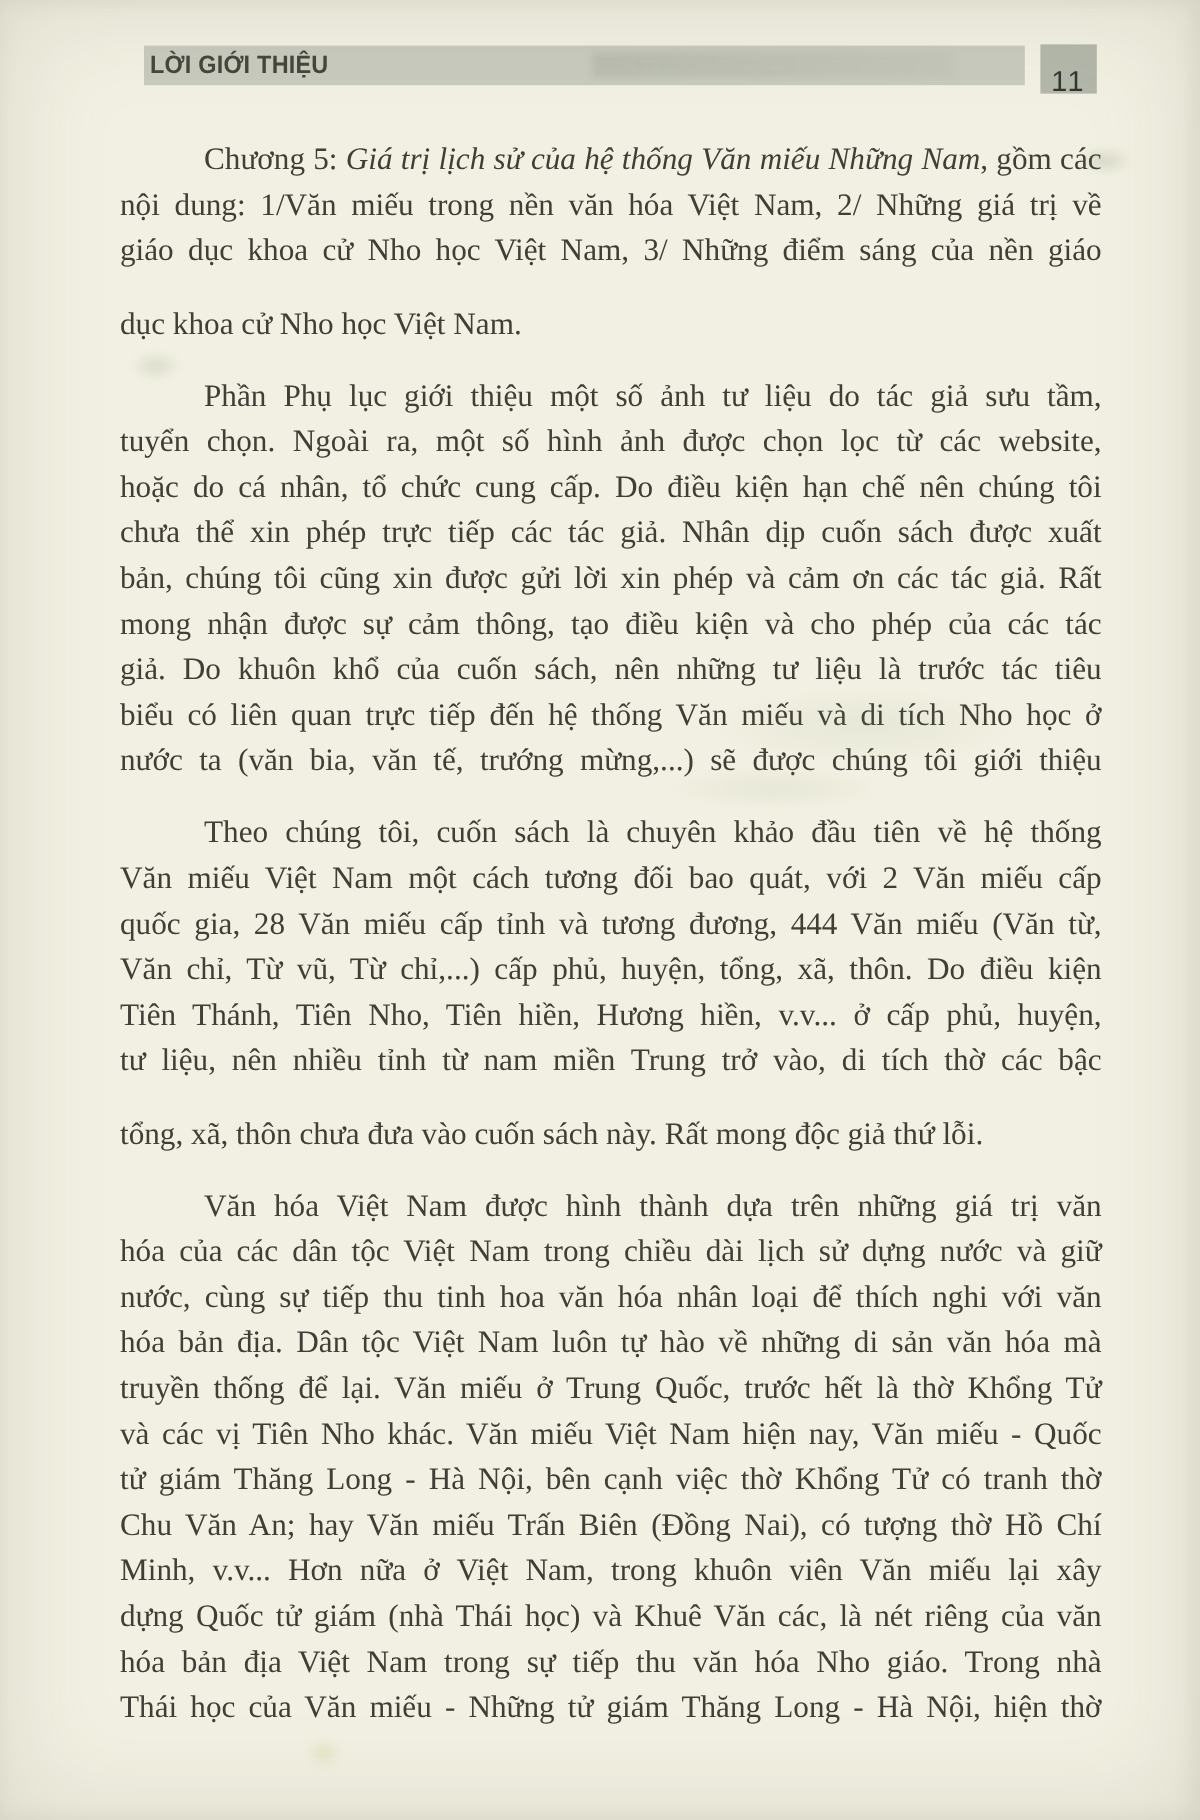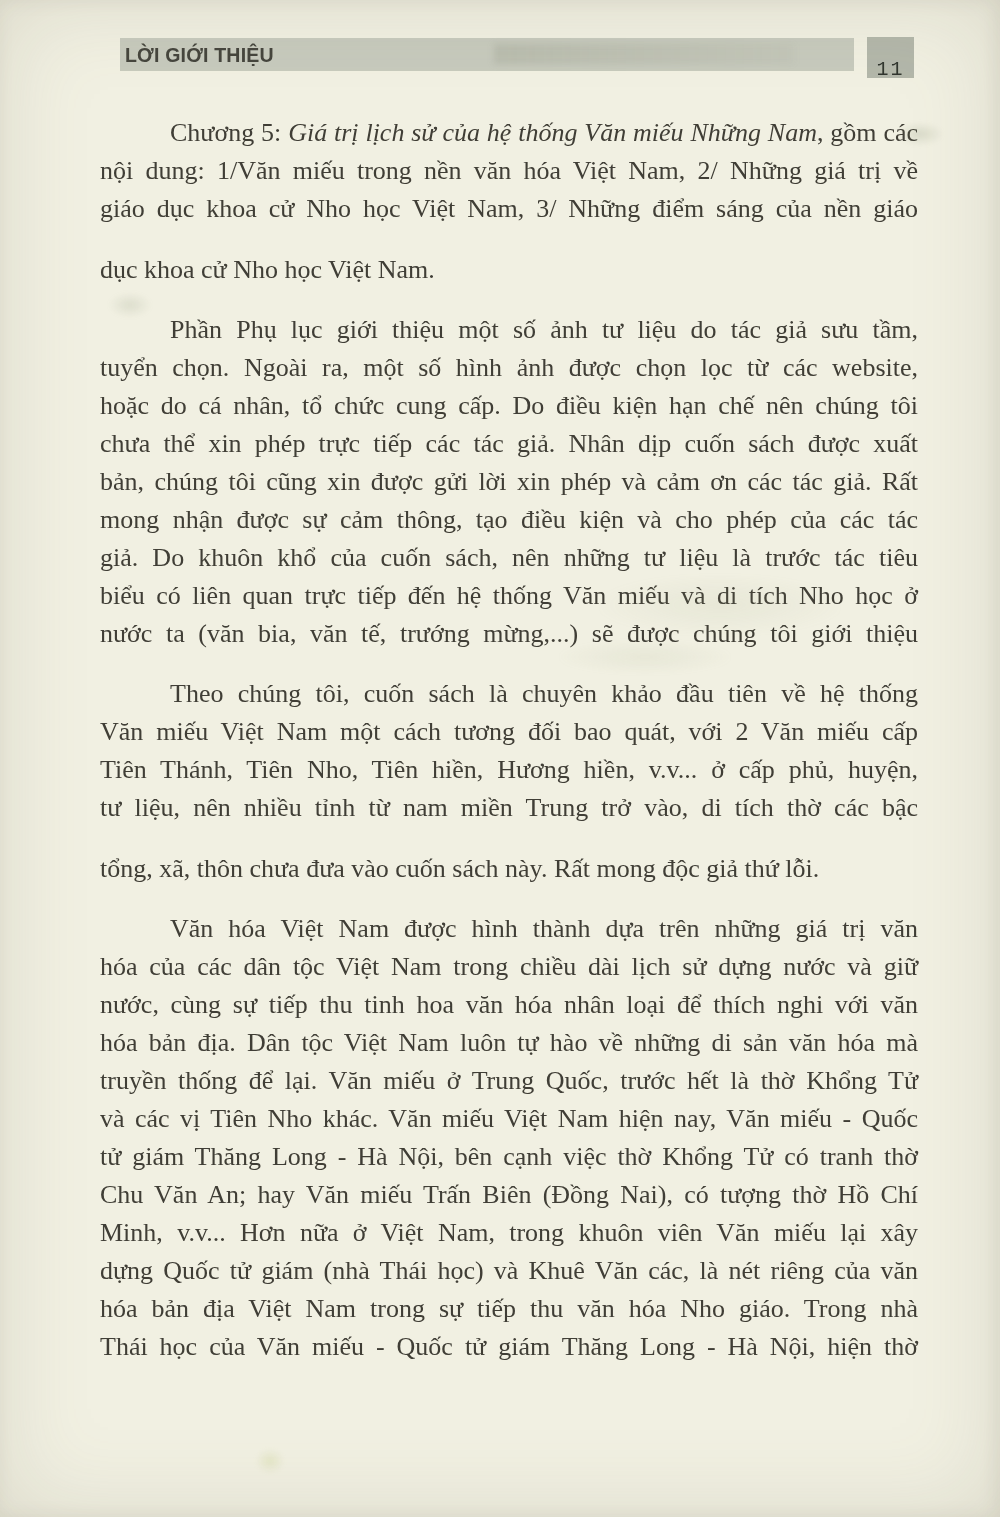--- a/index.html
+++ b/index.html
@@ -31,21 +31,21 @@
     position:absolute;left:5px;top:50%;transform:translateY(-50%) scaleX(0.93);
     transform-origin:left center;
     font-family:"Liberation Sans",sans-serif;font-weight:700;
     font-size:21px;color:var(--header-ink);letter-spacing:0.2px;white-space:nowrap;
   }
   .page-number-box{
     position:absolute;left:867px;top:37px;width:47px;height:41px;
     background:var(--box);display:flex;align-items:center;justify-content:center;
   }
   .page-number{
-    font-family:Liberation Mono, monospace;font-size:20px;color:var(--pagenum-ink);
+    font-family:Liberation Sans, sans-serif;font-size:24px;color:var(--pagenum-ink);
     letter-spacing:2px;
     margin-top:23px;
   }
   
   .body-text{
     position:absolute;left:100px;top:114px;width:818px;
     font-size:26px;line-height:38px;color:var(--ink);
   }
   .para{margin-bottom:22px;}
   .para:last-child{margin-bottom:0;}
@@ -97,37 +97,39 @@
         <div class="line"><span>chưa thể xin phép trực tiếp các tác giả. Nhân dịp cuốn sách được xuất</span></div>
         <div class="line"><span>bản, chúng tôi cũng xin được gửi lời xin phép và cảm ơn các tác giả. Rất</span></div>
         <div class="line"><span>mong nhận được sự cảm thông, tạo điều kiện và cho phép của các tác</span></div>
         <div class="line"><span>giả. Do khuôn khổ của cuốn sách, nên những tư liệu là trước tác tiêu</span></div>
         <div class="line"><span>biểu có liên quan trực tiếp đến hệ thống Văn miếu và di tích Nho học ở</span></div>
         <div class="line"><span>nước ta (văn bia, văn tế, trướng mừng,...) sẽ được chúng tôi giới thiệu</span></div>
       </div>
       <div class="para ragged-last">
         <div class="line first"><span>Theo chúng tôi, cuốn sách là chuyên khảo đầu tiên về hệ thống</span></div>
         <div class="line"><span>Văn miếu Việt Nam một cách tương đối bao quát, với 2 Văn miếu cấp</span></div>
+        <div class="line"><span>quốc gia, 28 Văn miếu cấp tỉnh và tương đương, 444 Văn miếu (Văn từ,</span></div>
+        <div class="line"><span>Văn chỉ, Từ vũ, Từ chỉ,...) cấp phủ, huyện, tổng, xã, thôn. Do điều kiện</span></div>
         <div class="line"><span>Tiên Thánh, Tiên Nho, Tiên hiền, Hương hiền, v.v... ở cấp phủ, huyện,</span></div>
         <div class="line"><span>tư liệu, nên nhiều tỉnh từ nam miền Trung trở vào, di tích thờ các bậc</span></div>
         <div class="line last"><span>tổng, xã, thôn chưa đưa vào cuốn sách này. Rất mong độc giả thứ lỗi.</span></div>
       </div>
       <div class="para">
         <div class="line first"><span>Văn hóa Việt Nam được hình thành dựa trên những giá trị văn</span></div>
         <div class="line"><span>hóa của các dân tộc Việt Nam trong chiều dài lịch sử dựng nước và giữ</span></div>
         <div class="line"><span>nước, cùng sự tiếp thu tinh hoa văn hóa nhân loại để thích nghi với văn</span></div>
         <div class="line"><span>hóa bản địa. Dân tộc Việt Nam luôn tự hào về những di sản văn hóa mà</span></div>
         <div class="line"><span>truyền thống để lại. Văn miếu ở Trung Quốc, trước hết là thờ Khổng Tử</span></div>
         <div class="line"><span>và các vị Tiên Nho khác. Văn miếu Việt Nam hiện nay, Văn miếu - Quốc</span></div>
         <div class="line"><span>tử giám Thăng Long - Hà Nội, bên cạnh việc thờ Khổng Tử có tranh thờ</span></div>
         <div class="line"><span>Chu Văn An; hay Văn miếu Trấn Biên (Đồng Nai), có tượng thờ Hồ Chí</span></div>
         <div class="line"><span>Minh, v.v... Hơn nữa ở Việt Nam, trong khuôn viên Văn miếu lại xây</span></div>
         <div class="line"><span>dựng Quốc tử giám (nhà Thái học) và Khuê Văn các, là nét riêng của văn</span></div>
         <div class="line"><span>hóa bản địa Việt Nam trong sự tiếp thu văn hóa Nho giáo. Trong nhà</span></div>
-        <div class="line last"><span>Thái học của Văn miếu - Quốc tử giám Thăng Long - Hà Nội, hiện thờ</span></div>
+        <div class="line last"><span>Thái học của Văn miếu - Những tử giám Thăng Long - Hà Nội, hiện thờ</span></div>
       </div>
     </div>
 
   <span class="smudge s1"></span>
   <span class="smudge s2"></span>
   <span class="smudge s3"></span>
   <span class="smudge s4"></span>
   <span class="smudge s5"></span>
 
 </div>

